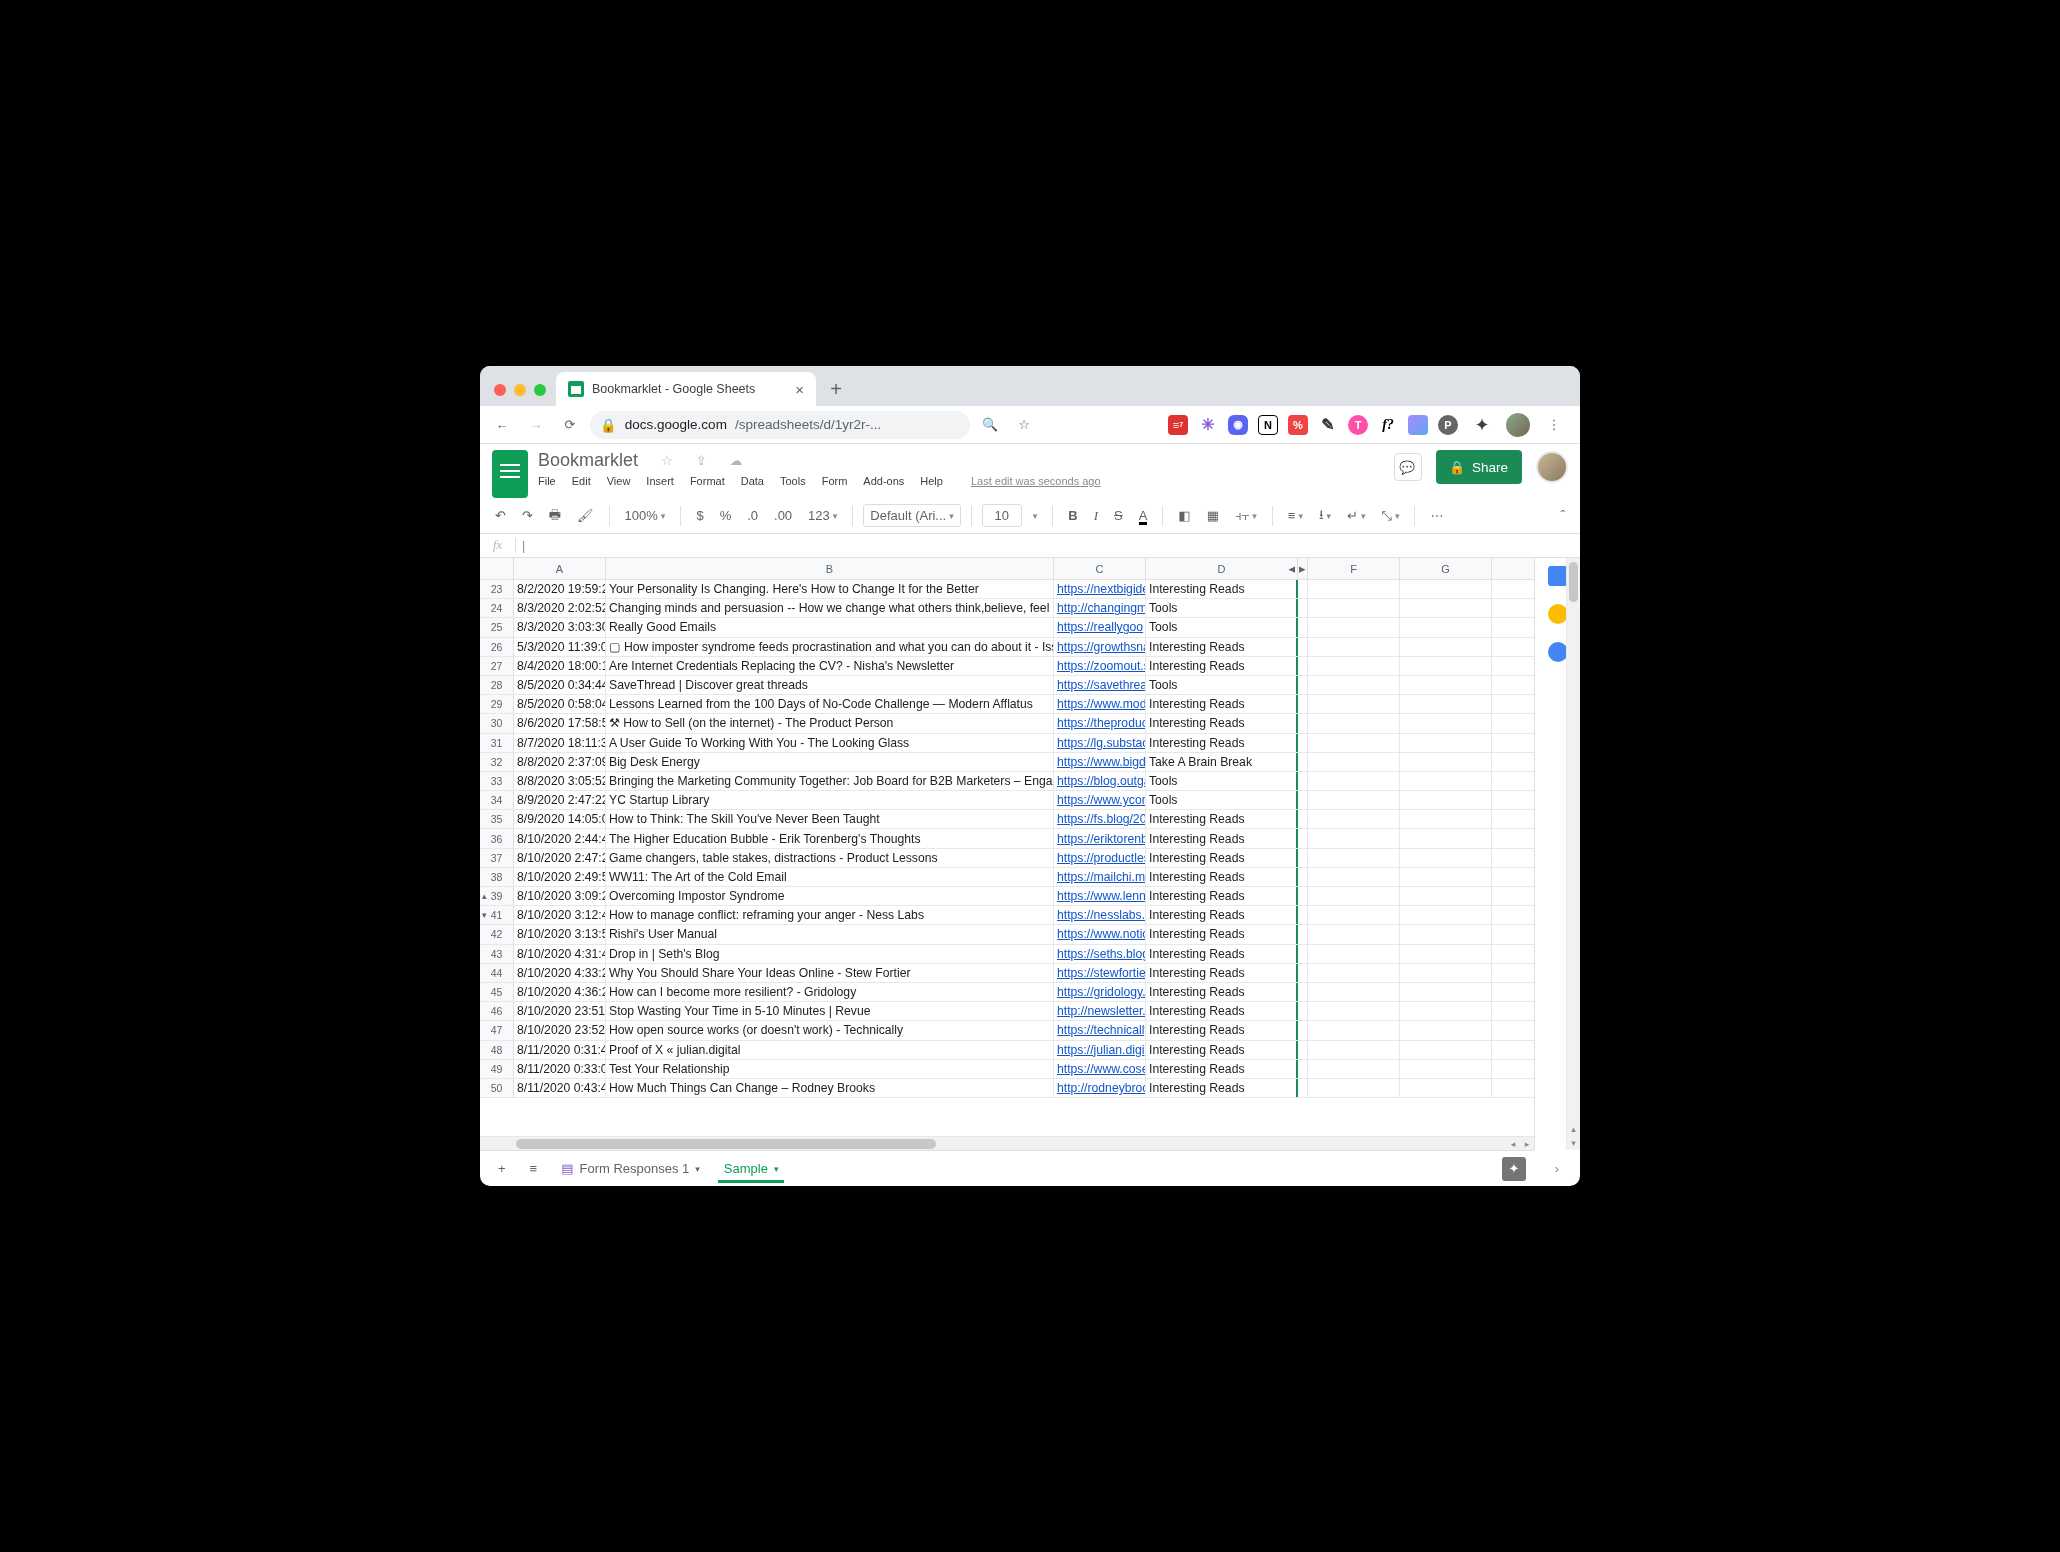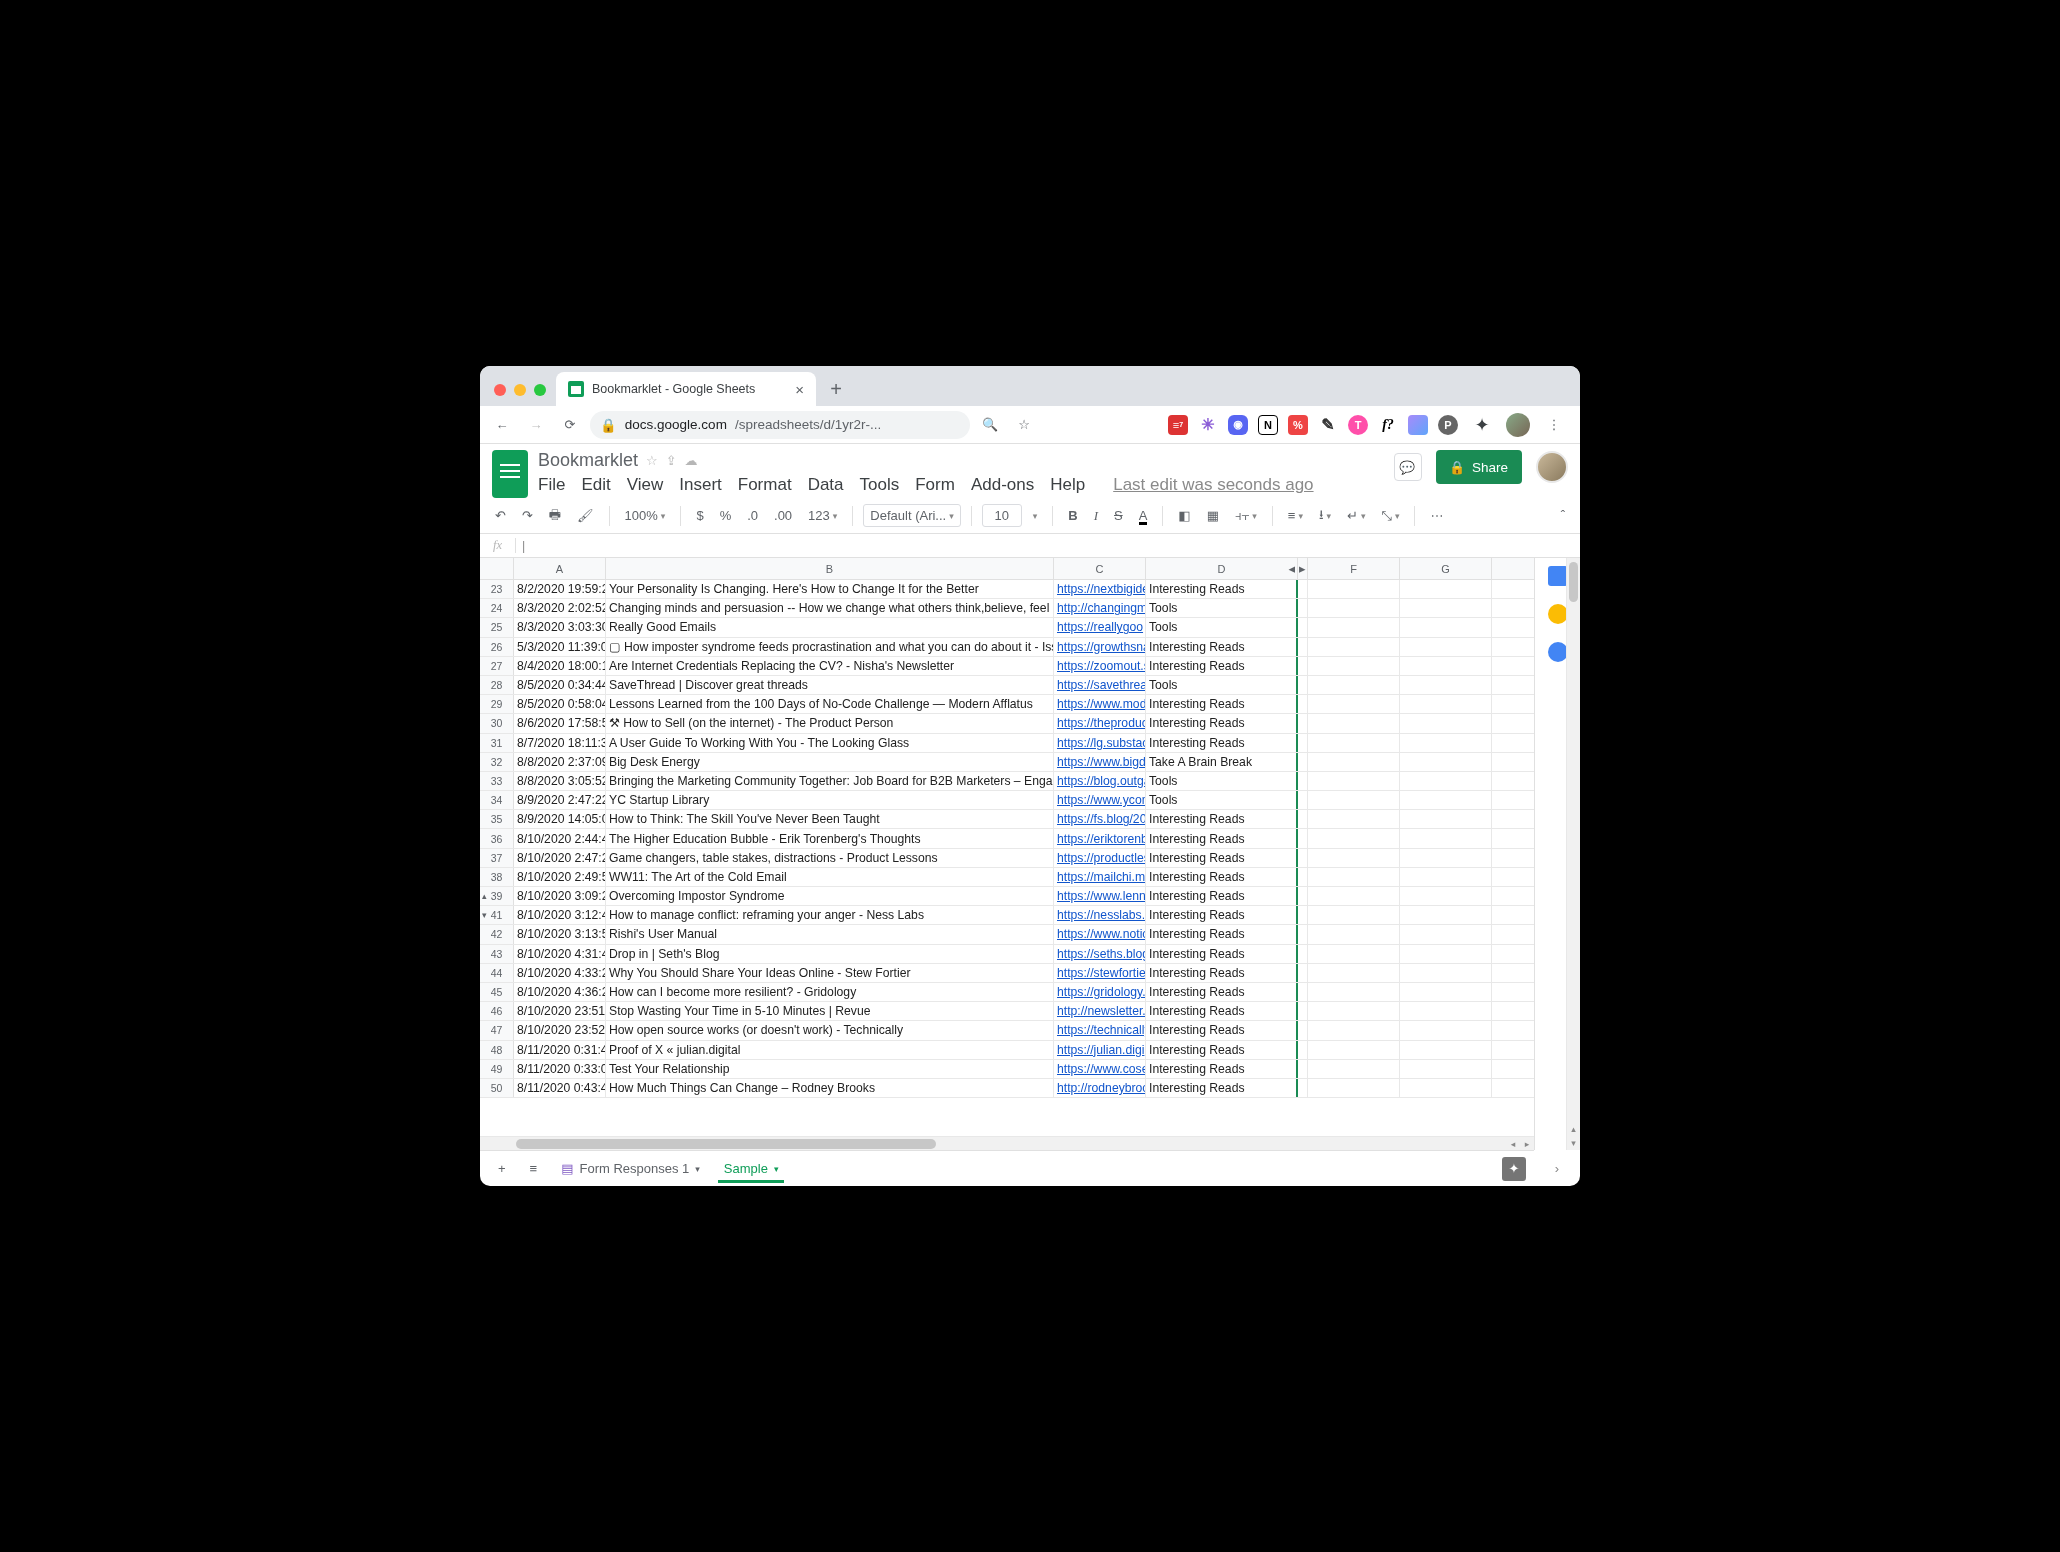--- a/index.html
+++ b/index.html
@@ -28,24 +28,24 @@
   .ext{width:20px;height:20px;border-radius:4px;display:flex;align-items:center;justify-content:center;font-size:11px;color:#fff;font-weight:bold;}
   .avatar{width:24px;height:24px;border-radius:50%;background:linear-gradient(135deg,#8a8,#765);}
   
   .gs-head{padding:6px 12px 0 12px; display:flex; align-items:flex-start;}
   .gs-logo{width:36px;height:48px;background:#0f9d58;border-radius:4px;margin-right:10px;position:relative;flex-shrink:0;}
   .gs-logo::after{content:"";position:absolute;left:8px;right:8px;top:14px;bottom:10px;background:
      linear-gradient(#fff,#fff) 0 0/100% 2px no-repeat,
      linear-gradient(#fff,#fff) 0 6px/100% 2px no-repeat,
      linear-gradient(#fff,#fff) 0 12px/100% 2px no-repeat;}
   .gs-titleblock{flex:1;}
-  .gs-titlerow{display:flex;align-items:center;gap:8px;}
+  .gs-titlerow{display:flex;align-items:center;gap:23px;}
   .gs-title{font-size:18px;color:#5f6368;}
   .gs-star{color:#b6b6b6;}
-  .gs-menus{display:flex;gap:16px;font-size:17px;color:#3c4043;margin-top:4px;align-items:center;}
+  .gs-menus{display:flex;gap:16px;font-size:11px;color:#3c4043;margin-top:4px;align-items:center;}
   .gs-menus .last-edit{color:#8a8a8a;text-decoration:underline;margin-left:12px;}
   .gs-right{display:flex;align-items:center;gap:14px;}
   .comment-ico{width:28px;height:28px;border:1px solid #dadce0;border-radius:4px;display:flex;align-items:center;justify-content:center;color:#5f6368;}
   .sharebtn{background:#1a8b54;color:#fff;height:34px;border-radius:4px;display:flex;align-items:center;gap:6px;padding:0 14px;font-size:13.5px;font-weight:500;}
   .sharebtn .lock{font-size:13px;}
   .you{width:32px;height:32px;border-radius:50%;background:linear-gradient(135deg,#c9b89a,#8a7a5e);border:2px solid #e8e8e8;}
   
   .toolbar{height:36px;border-bottom:1px solid #e0e0e0;display:flex;align-items:center;padding:0 10px;gap:6px;color:#5f6368;font-size:13px;}
   .tsep{width:1px;height:20px;background:#e0e0e0;margin:0 4px;}
   .tb{padding:3px 5px;border-radius:3px;display:flex;align-items:center;gap:3px;}

